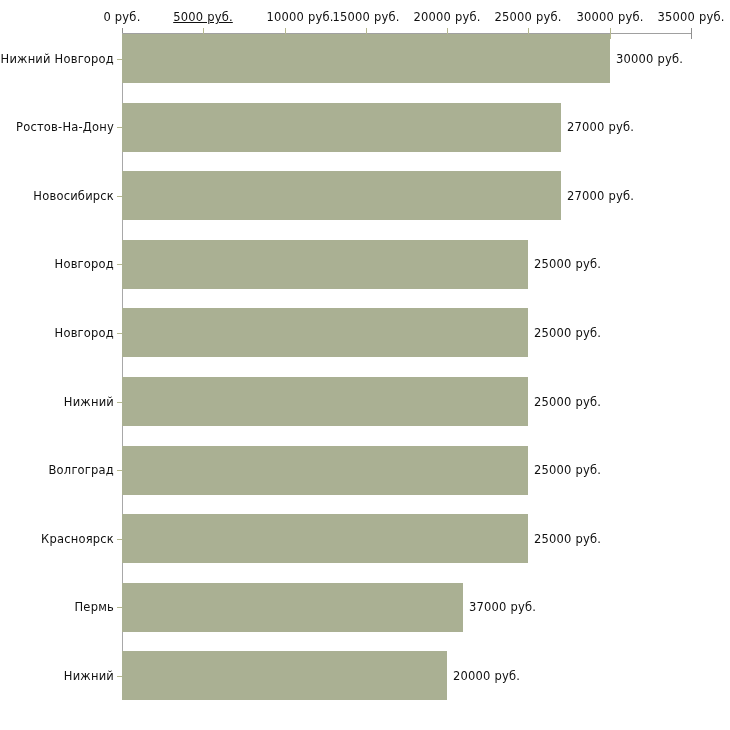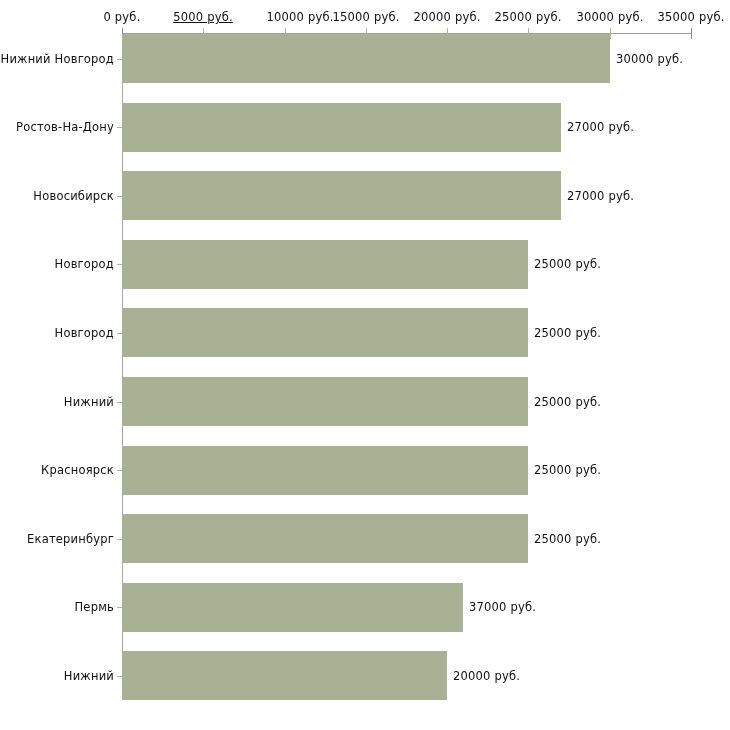--- a/index.html
+++ b/index.html
@@ -157,24 +157,24 @@
       <div class="cat-label-wrap" style="top: 264.3px;">
         <div class="cat-label">Новгород</div>
       </div>
       <div class="cat-label-wrap" style="top: 332.9px;">
         <div class="cat-label">Новгород</div>
       </div>
       <div class="cat-label-wrap" style="top: 401.5px;">
         <div class="cat-label">Нижний</div>
       </div>
       <div class="cat-label-wrap" style="top: 470.1px;">
+        <div class="cat-label">Волгоград</div>
+      </div>
+      <div class="cat-label-wrap" style="top: 538.7px;">
         <div class="cat-label">Красноярск</div>
-      </div>
-      <div class="cat-label-wrap" style="top: 538.7px;">
-        <div class="cat-label">Екатеринбург</div>
       </div>
       <div class="cat-label-wrap" style="top: 607.3px;">
         <div class="cat-label">Пермь</div>
       </div>
       <div class="cat-label-wrap" style="top: 675.9px;">
         <div class="cat-label">Нижний</div>
       </div>
     </div>
 
   <div id="bars">

